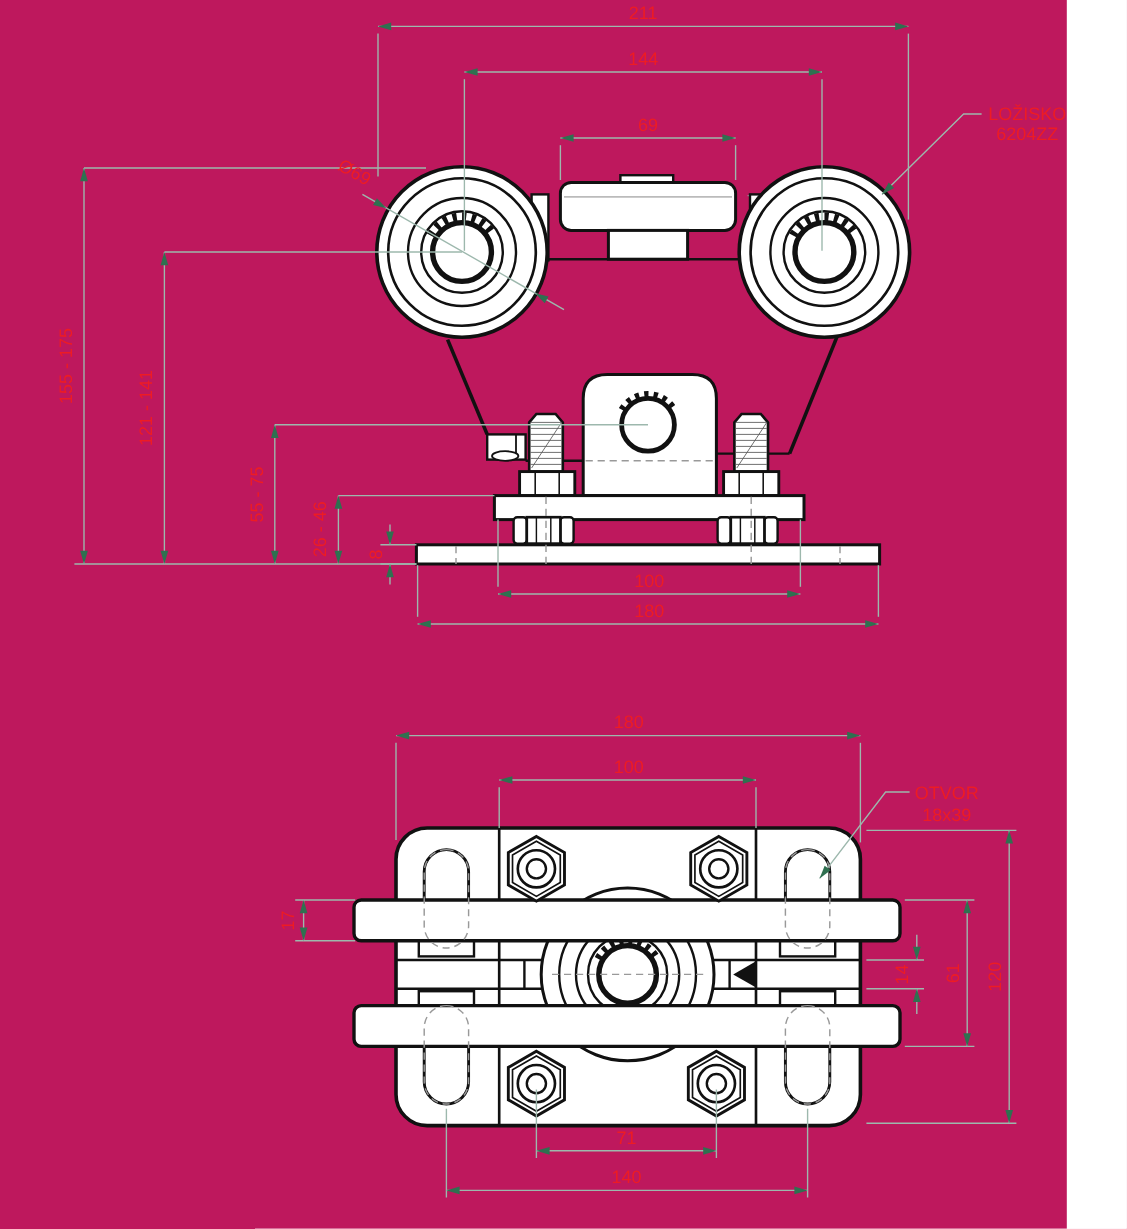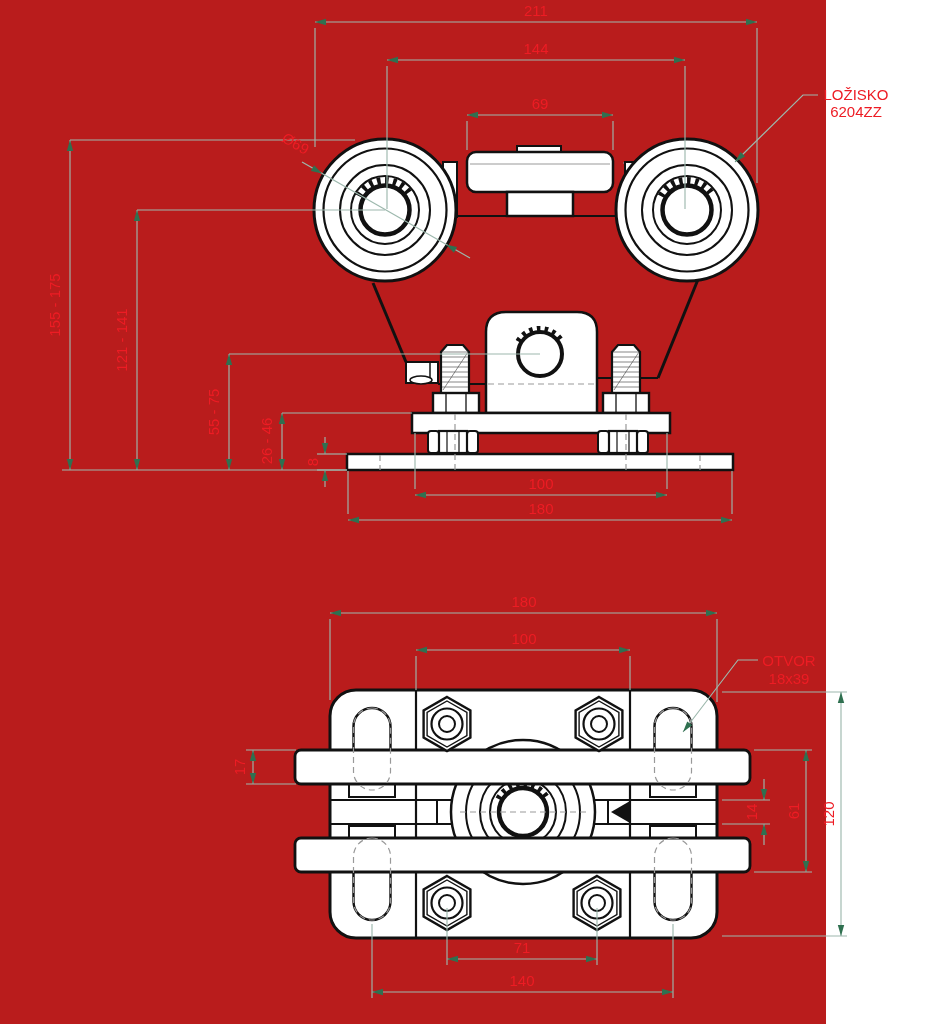--- a/index.html
+++ b/index.html
@@ -1,16 +1,16 @@
 <!DOCTYPE html>
 <html><head>
 <meta charset="utf-8">
 <style>
   html,body{margin:0;padding:0;background:#fff;}
-  .stage{width:826px;height:1024px;position:relative;background:#b91c1c;}
+  .stage{width:889px;height:1024px;position:relative;background:#be185d;}
   svg{display:block;}
   text{font-family:"Liberation Sans","DejaVu Sans",sans-serif;font-size:15px;fill:#ed1c24;}
   .blk{stroke:#111;fill:none;}
   .wfill{fill:#fff;stroke:#111;}
   .dim{stroke:#9db8ad;stroke-width:1.15;fill:none;}
   .hid{stroke:#999;fill:none;stroke-dasharray:6 4;stroke-width:1.2;}
   .thread{stroke:#555;stroke-width:0.7;}
 </style>
 </head>
 <body>

